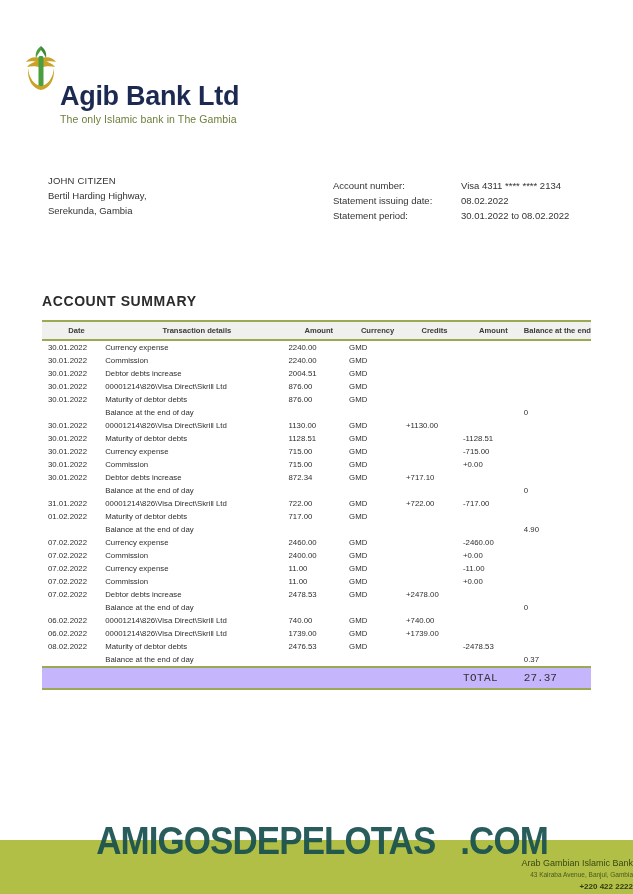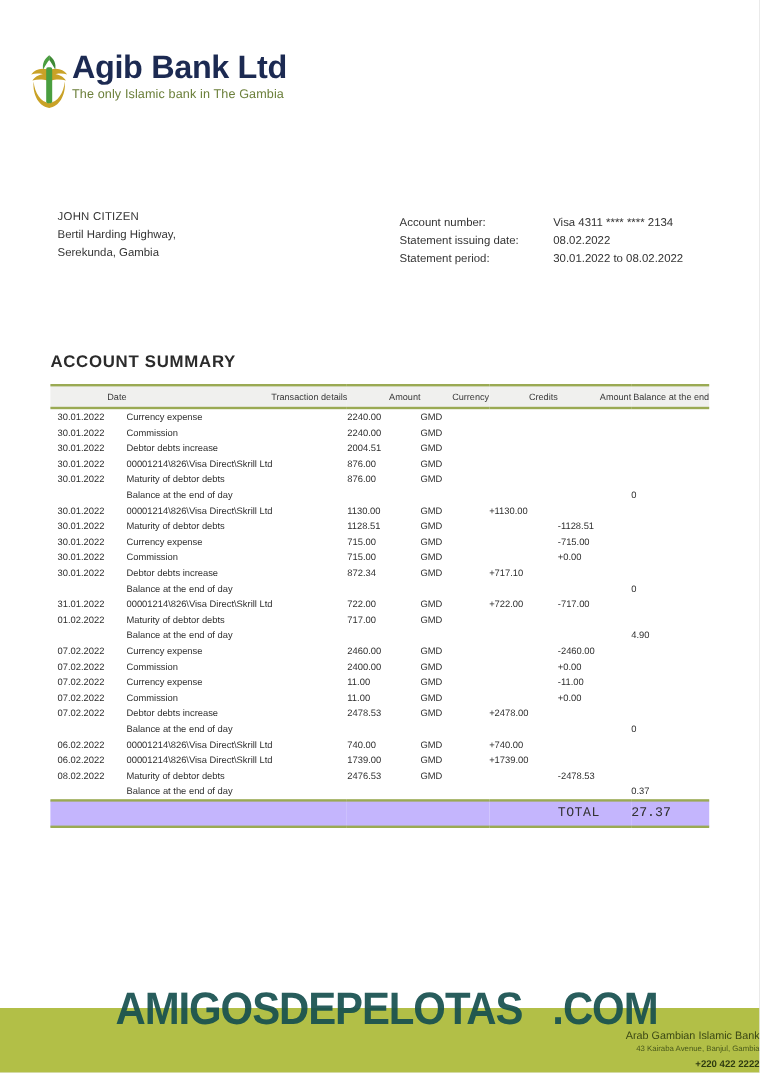--- a/index.html
+++ b/index.html
@@ -29,20 +29,21 @@
   }
   .logo-mark {
     width: 34px;
     height: 50px;
     position: relative;
     flex: 0 0 auto;
     margin-top: 2px;
   }
   .logo-text-wrap {
     margin-left: 2px;
+    margin-top: 40px;
   }
   .bank-name {
     font-size: 27px;
     font-weight: bold;
     color: #1c2a52;
     letter-spacing: -0.3px;
     line-height: 1.05;
     white-space: nowrap;
   }
   .bank-tagline {
@@ -105,25 +106,25 @@
   table.stmt {
     width: 100%;
     border-collapse: collapse;
     font-size: 7.8px;
     color: #2e2e2e;
   }
   table.stmt thead th {
     background: #f0f0ee;
     border-top: 2px solid #9aaa53;
     border-bottom: 2px solid #9aaa53;
-    font-weight: normal;
+    font-weight: bold;
     font-size: 7.6px;
     color: #3a3a3a;
     padding: 4px 0 4px 0;
-    text-align: right;
+    text-align: center;
     white-space: nowrap;
   }
   table.stmt tbody td {
     padding: 2px 0 2px 0;
     vertical-align: top;
     white-space: nowrap;
   }
   
   .c-date   { width: 58px;  padding-left: 6px !important; }
   .c-desc   { width: 186px; }

